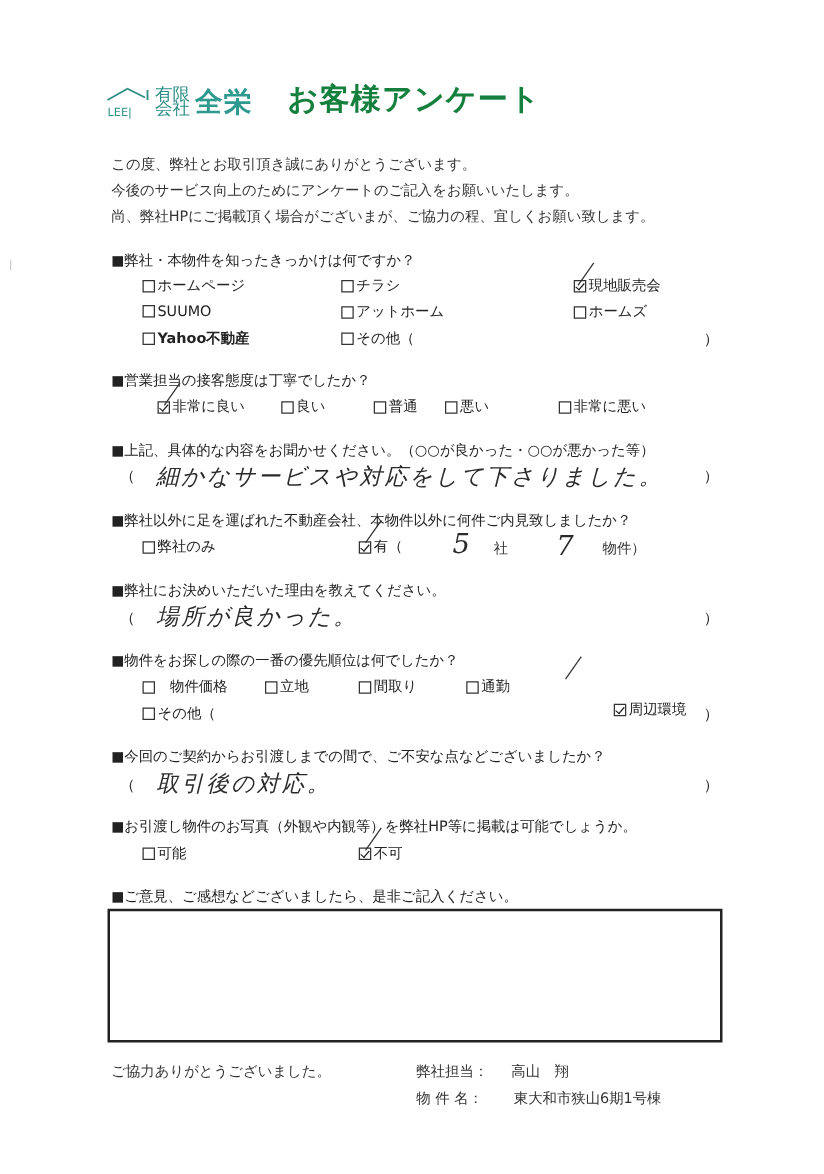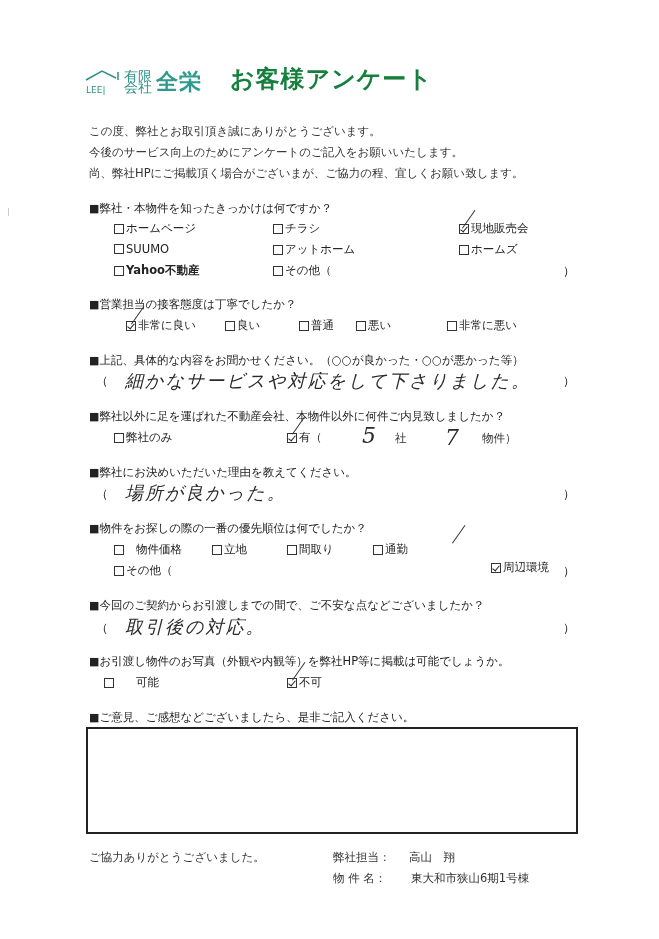--- a/index.html
+++ b/index.html
@@ -158,21 +158,21 @@
     <span>その他（</span>
   </div>
 <div class="abs paren" style="left:563px;top:563px;">）</div>
 
 <div class="abs q" style="top:598px;">今回のご契約からお引渡しまでの間で、ご不安な点などございましたか？</div>
 <div class="abs paren" style="left:96px;top:620px;">（</div>
 <div class="abs hand" style="left:125px;top:615px;">取引後の対応。</div>
 <div class="abs paren" style="left:563px;top:620px;">）</div>
 
 <div class="abs q" style="top:654px;">お引渡し物件のお写真（外観や内観等）を弊社HP等に掲載は可能でしょうか。</div>
-<div class="abs opt" style="left:104px;top:675px;gap:20px;">
+<div class="abs opt" style="left:114px;top:675px;">
     <span class="cb"></span>
     <span>可能</span>
   </div>
 <div class="abs tick" style="left:292px;top:658px;"></div>
 <div class="abs opt" style="left:287px;top:675px;">
     <span class="cb checked"></span>
     <span>不可</span>
   </div>
 
 <div class="abs q" style="top:710px;">ご意見、ご感想などございましたら、是非ご記入ください。</div>

